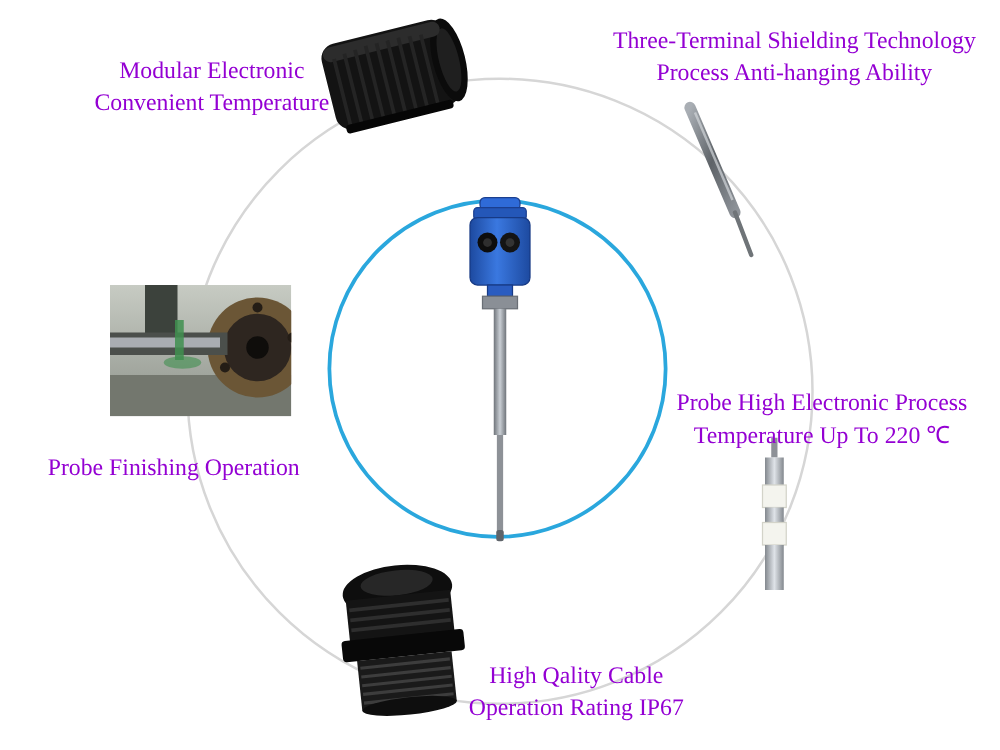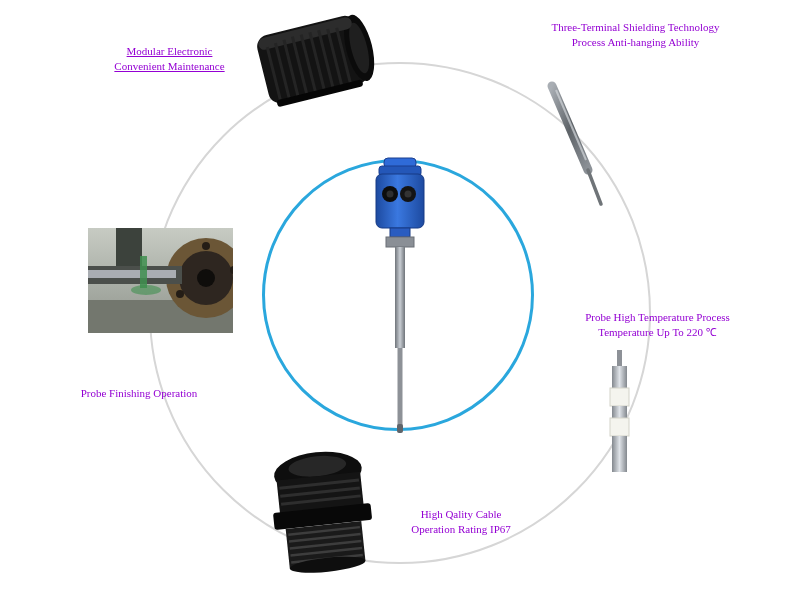--- a/index.html
+++ b/index.html
@@ -18,29 +18,29 @@
     border: 2px solid #d6d6d6; z-index: 1;
   }
   .inner-circle {
     left: 262px; top: 159px; width: 272px; height: 272px;
     border: 3px solid #2aa7dd; z-index: 2;
   }
   .img { position: absolute; z-index: 3; }
   .label {
     position: absolute; z-index: 4;
     color: #9400d3;
-    font-size: 11px;
+    font-size: 19px;
     line-height: 1.35;
     text-align: center;
   }
-  .label-modular   { left: 52px;  top: 44px;  width: 235px; text-decoration: underline; }
+  .label-modular   { left: 52px;  top: 44px;  width: 235px; }
   .label-shielding { left: 478px; top: 20px;  width: 315px; }
-  .label-finishing { left: 24px;  top: 362px; width: 230px; margin-top: 24px; }
+  .label-finishing { left: 24px;  top: 362px; width: 230px; }
   .label-hightemp  { left: 515px; top: 310px; width: 285px; }
-  .label-cable     { left: 350px; top: 507px; width: 222px; }
+  .label-cable     { left: 350px; top: 528px; width: 222px; }
 
   .photo-frame { overflow: hidden; }
 </style>
 </head>
 <body>
 
 <div class="stage">
 
   <div class="circle outer-circle"></div>
   <div class="circle inner-circle"></div>
@@ -142,34 +142,34 @@
       <path d="M32 38 h80 M32 46 h80 M32 54 h80" stroke="#2e2e2e" stroke-width="3" fill="none"></path>
       <rect x="23" y="62" width="98" height="17" rx="3" fill="#080808"></rect>
       <rect x="34" y="79" width="76" height="40" fill="#1a1a1a"></rect>
       <path d="M36 85 h72 M36 92 h72 M36 99 h72 M36 106 h72 M36 113 h72" stroke="#3d3d3d" stroke-width="2.5" fill="none"></path>
       <ellipse cx="72" cy="119" rx="38" ry="7" fill="#0e0e0e"></ellipse>
     </g>
   </svg>
 
   <div class="label label-modular">
     <div>Modular Electronic</div>
-    <div>Convenient Maintenance</div>
+    <div>Convenient Temperature</div>
   </div>
 
   <div class="label label-shielding">
     <div>Three-Terminal Shielding Technology</div>
     <div>Process Anti-hanging Ability</div>
   </div>
 
   <div class="label label-finishing">
     <div>Probe Finishing Operation</div>
   </div>
 
   <div class="label label-hightemp">
-    <div>Probe High Temperature Process</div>
+    <div>Probe High Electronic Process</div>
     <div>Temperature Up To 220 ℃</div>
   </div>
 
   <div class="label label-cable">
     <div>High Qality Cable</div>
     <div>Operation Rating IP67</div>
   </div>
 
 </div>
 

